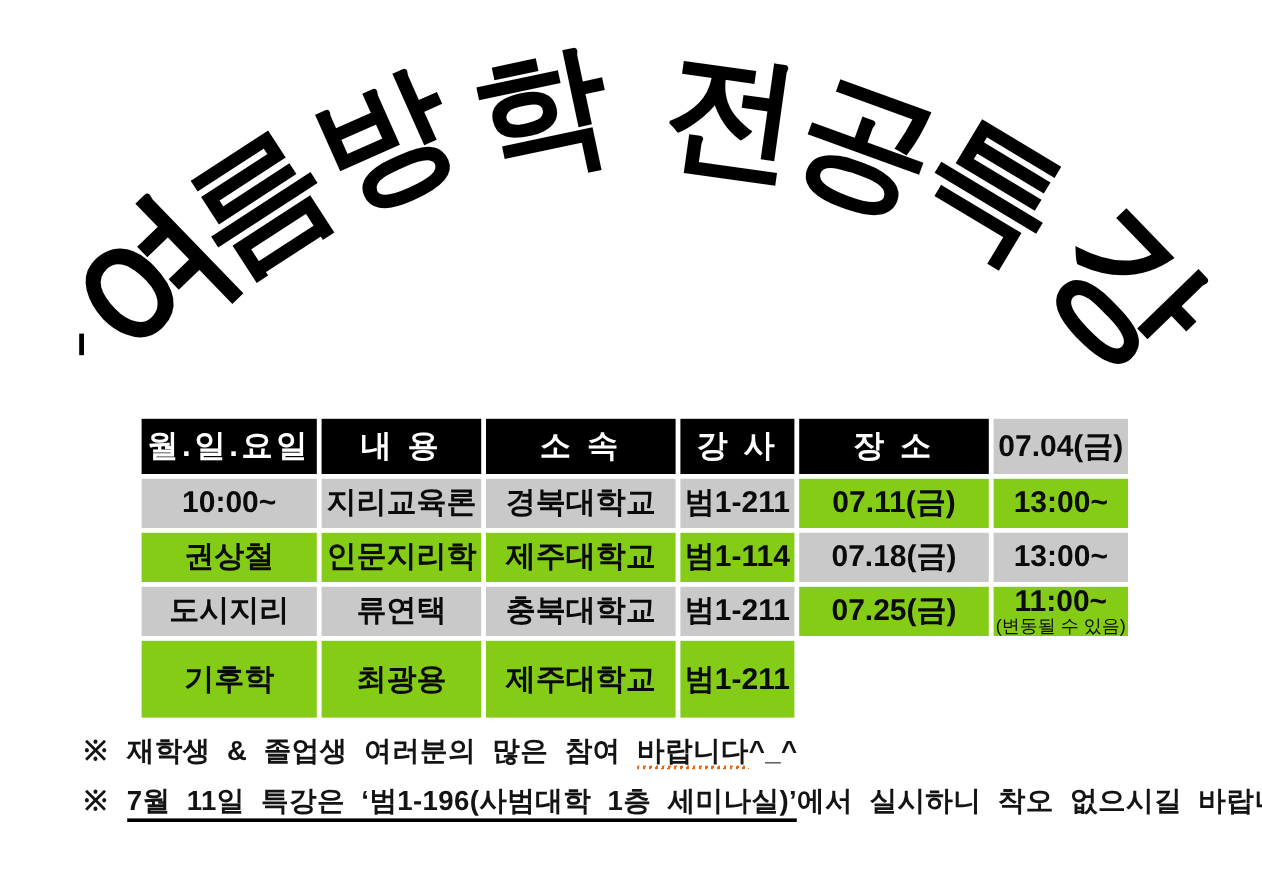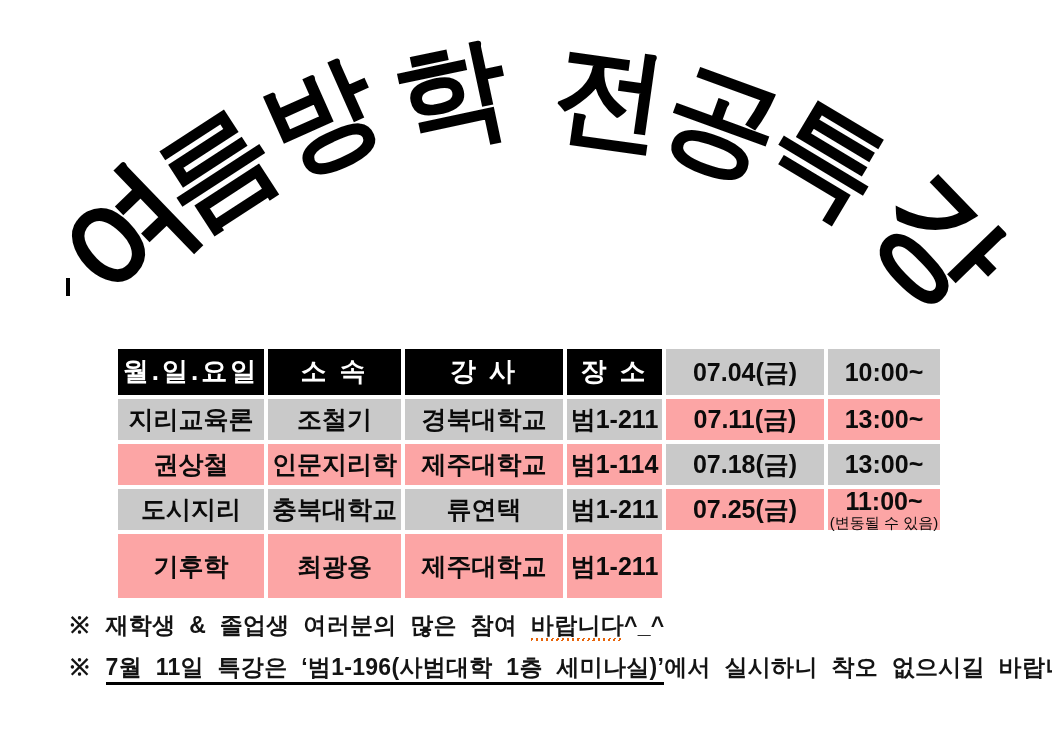--- a/index.html
+++ b/index.html
@@ -22,21 +22,21 @@
   .cursor-mark{position:absolute;left:66px;top:278px;width:4px;height:18px;background:#000;}
 
   
   .schedule{position:absolute;left:118px;top:349px;display:grid;
             grid-template-columns:146px 133px 158px 95px 158px 112px;
             grid-template-rows:46px 41px 41px 41px 64px;gap:4px;}
   .cell{display:flex;flex-direction:column;align-items:center;justify-content:center;
         font-weight:bold;font-size:25px;line-height:1.05;text-align:center;}
   .hcell{background:#000;color:#fff;letter-spacing:3px;font-size:26px;}
   .odd{background:#c9c9c9;}
-  .even{background:#fca5a5;}
+  .even{background:#84cc16;}
   .time-sub{font-size:15px;font-weight:normal;margin-top:1px;}
 
   
   .note{position:absolute;font-weight:bold;font-size:23px;color:#141414;white-space:nowrap;
         word-spacing:7px;letter-spacing:0.3px;}
   .note1{left:70px;top:608px;}
   .note2{left:70px;top:650px;}
   .marker{margin-right:16px;}
   .wavy{background:repeating-linear-gradient(105deg,#e8650a 0 2px,rgba(0,0,0,0) 2px 5px) bottom/100% 3px no-repeat;
         padding-bottom:3px;margin-top:36px;}
@@ -56,43 +56,43 @@
     <span class="title-char tc5">공</span>
     <span class="title-char tc6">특</span>
     <span class="title-char tc7">강</span>
   </div>
 
   <div class="cursor-mark"></div>
 
   <div class="schedule">
 
     <div class="cell hcell">월.일.요일</div>
+    <div class="cell hcell">내 용</div>
     <div class="cell hcell">소 속</div>
     <div class="cell hcell">강 사</div>
     <div class="cell hcell">장 소</div>
 
     <div class="cell odd">07.04(금)</div>
     <div class="cell odd">10:00~</div>
     <div class="cell odd">지리교육론</div>
-    <div class="cell odd">조철기</div>
     <div class="cell odd">경북대학교</div>
     <div class="cell odd">범1-211</div>
 
     <div class="cell even">07.11(금)</div>
     <div class="cell even">13:00~</div>
     <div class="cell even">권상철</div>
     <div class="cell even">인문지리학</div>
     <div class="cell even">제주대학교</div>
     <div class="cell even">범1-114</div>
 
     <div class="cell odd">07.18(금)</div>
     <div class="cell odd">13:00~</div>
     <div class="cell odd">도시지리</div>
+    <div class="cell odd">류연택</div>
     <div class="cell odd">충북대학교</div>
-    <div class="cell odd">류연택</div>
     <div class="cell odd">범1-211</div>
 
     <div class="cell even">07.25(금)</div>
     <div class="cell even">
       <span>11:00~</span>
       <span class="time-sub">(변동될 수 있음)</span>
     </div>
     <div class="cell even">기후학</div>
     <div class="cell even">최광용</div>
     <div class="cell even">제주대학교</div>

